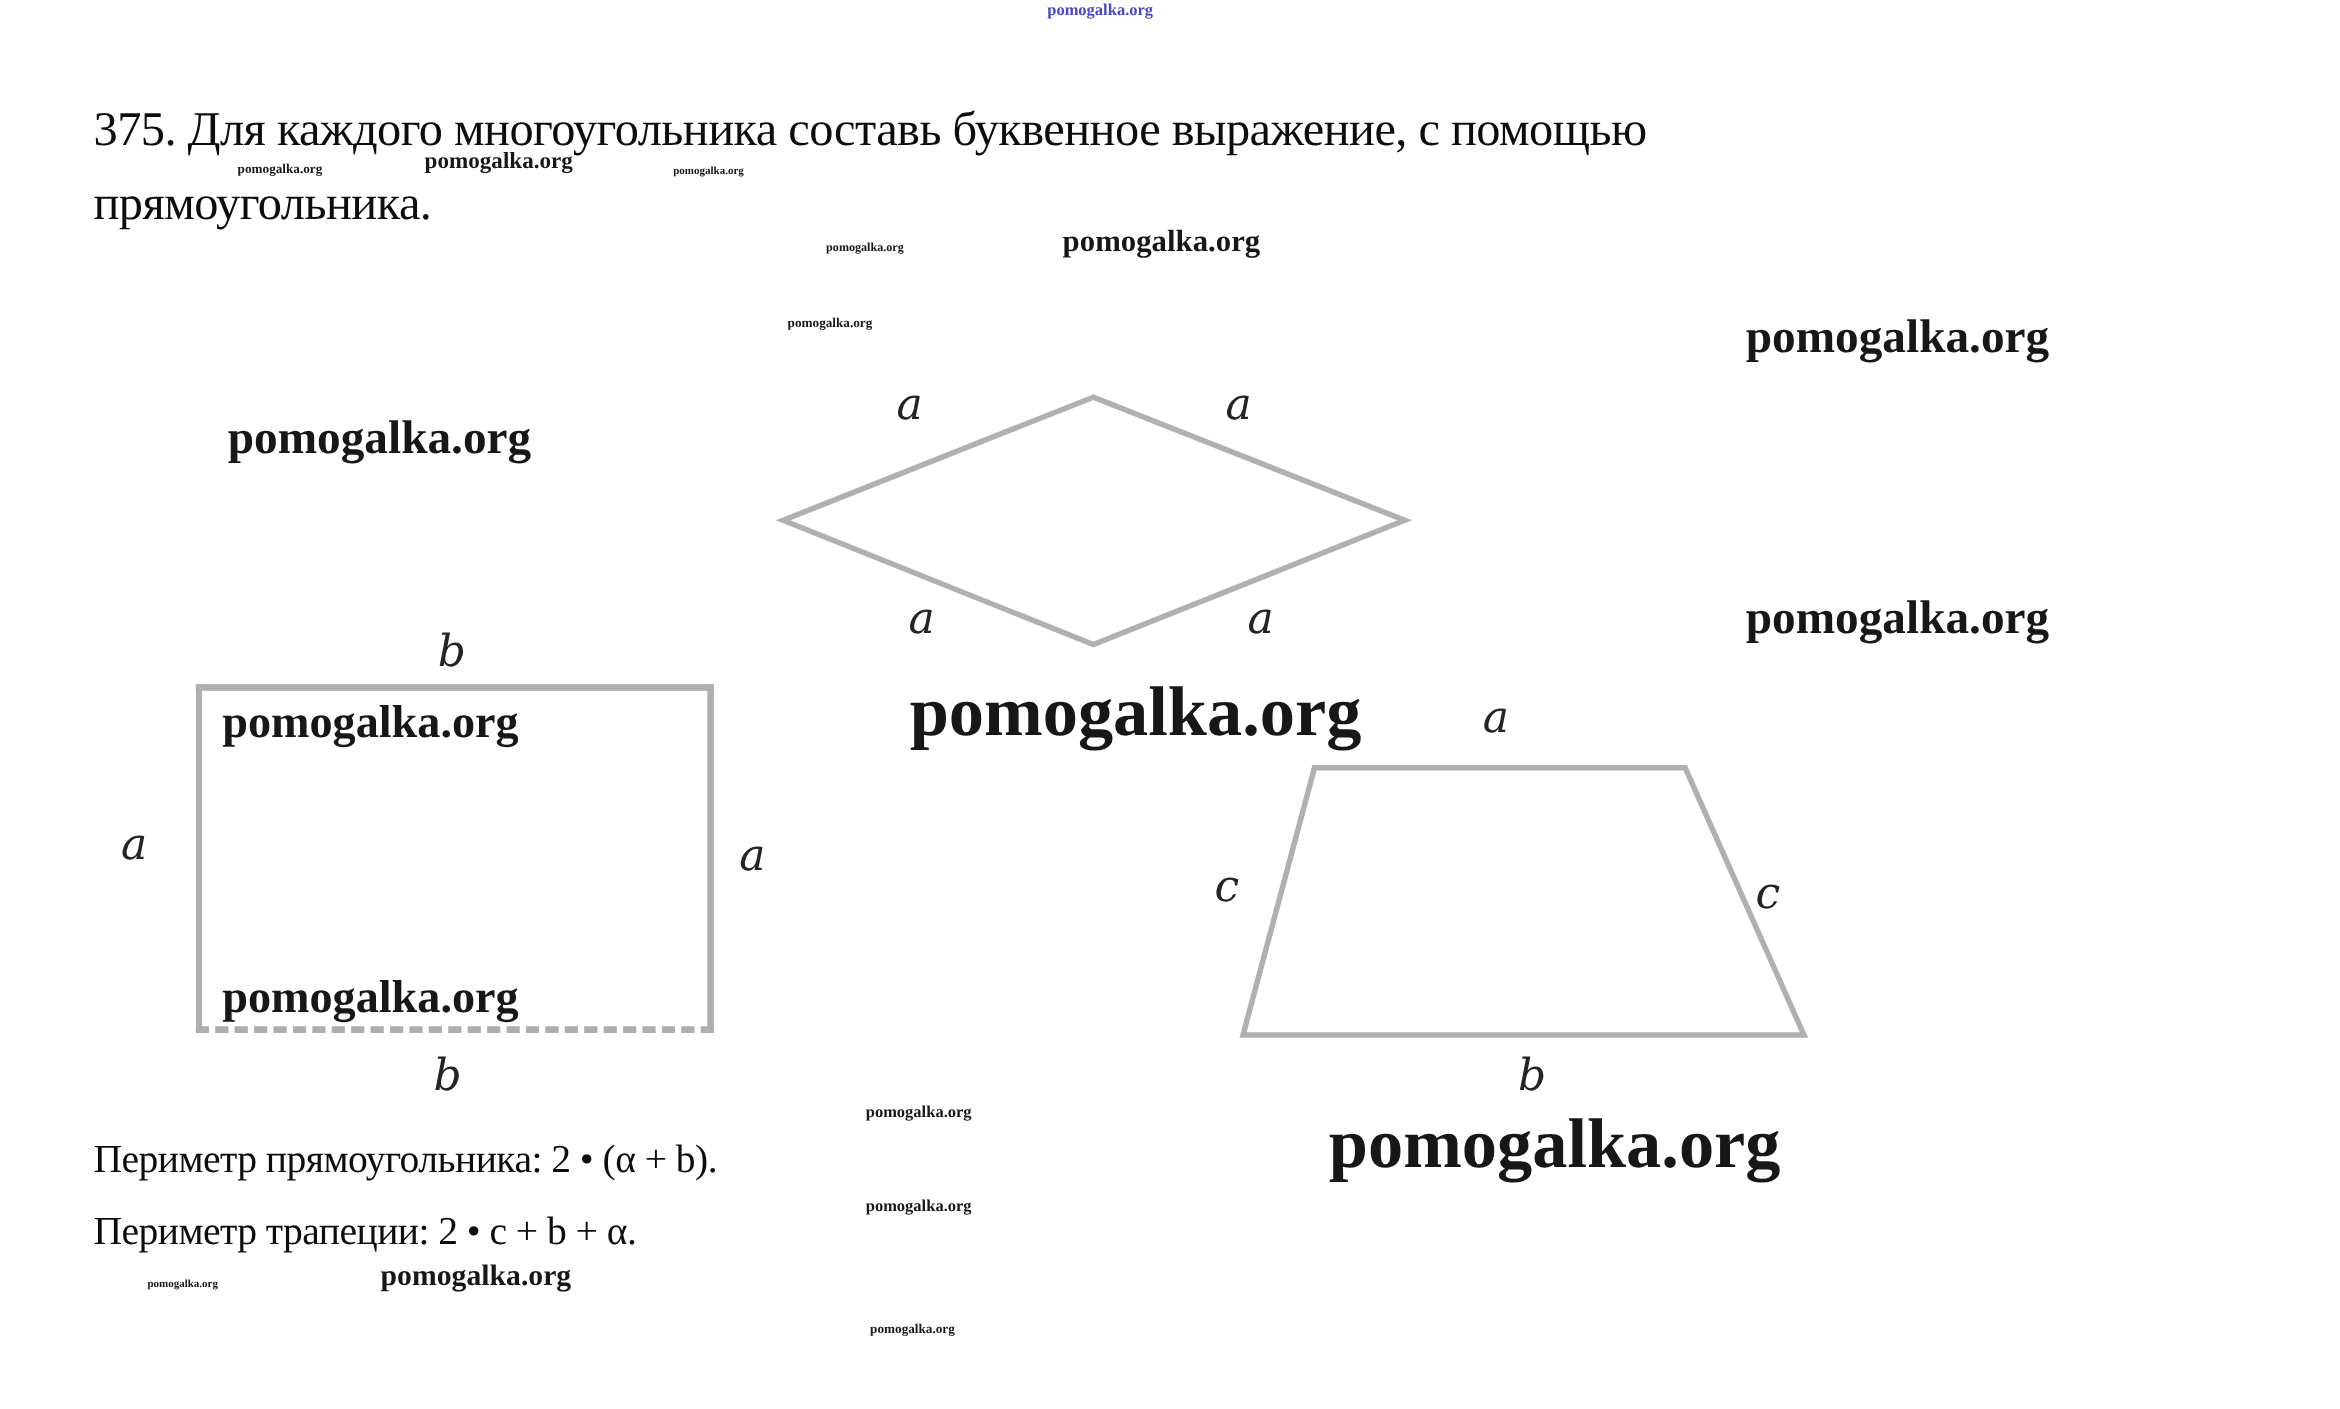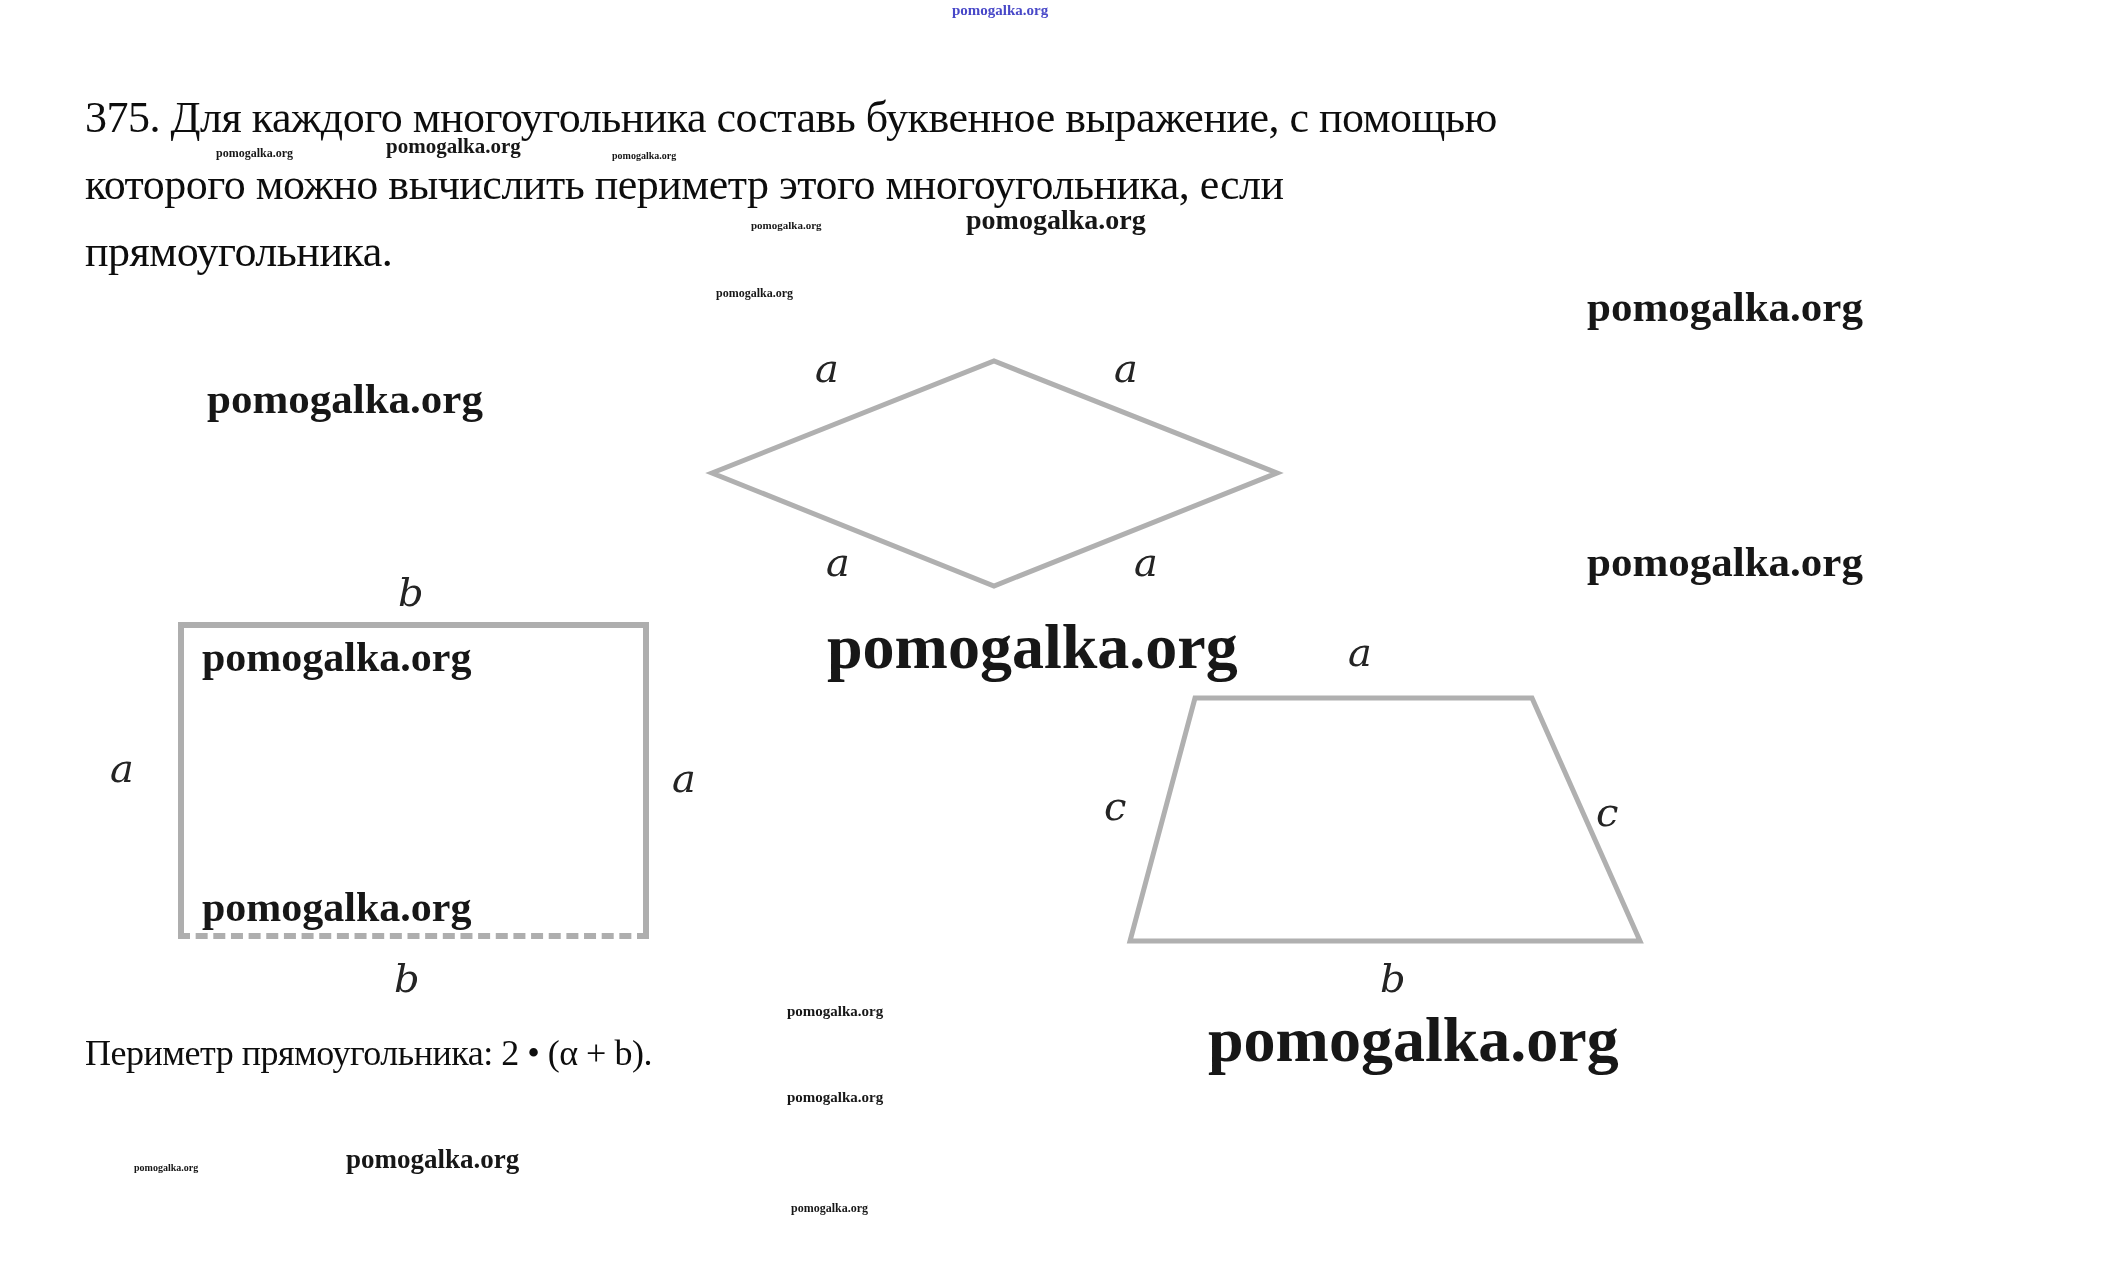--- a/index.html
+++ b/index.html
@@ -48,21 +48,20 @@
   .side-label{position:absolute;font-family:"DejaVu Serif", serif;font-style:italic;
               color:#242424;font-size:40px;line-height:1;}
 </style>
 </head>
 <body>
 
 <div class="page">
 
   <div class="problem">
     <div>375. Для каждого многоугольника составь буквенное выражение, с помощью</div>
-    <div>которого можно вычислить периметр этого многоугольника, если</div>
     <div>прямоугольника.</div>
   </div>
 
   <span class="wm wm1 wm-blue">pomogalka.org</span>
   <span class="wm wm2">pomogalka.org</span>
   <span class="wm wm3">pomogalka.org</span>
   <span class="wm wm4">pomogalka.org</span>
   <span class="wm wm5">pomogalka.org</span>
   <span class="wm wm6">pomogalka.org</span>
   <span class="wm wm7">pomogalka.org</span>
@@ -96,15 +95,16 @@
   <svg class="fig" style="left:1095px;top:680px;" width="580" height="280">
     <polygon class="shape-stroke" points="100,18 437,18 545,261 35,261"></polygon>
   </svg>
   <span class="side-label" style="left:1348px;top:632px;">a</span>
   <span class="side-label" style="left:1104px;top:786px;">c</span>
   <span class="side-label" style="left:1596px;top:792px;">c</span>
   <span class="side-label" style="left:1380px;top:958px;">b</span>
 
   <div class="answers">
     <div>Периметр прямоугольника: 2 • (α + b).</div>
+    <div>Периметр трапеции: 2 • c + b + α.</div>
   </div>
 
 </div>
 
 </body></html>

